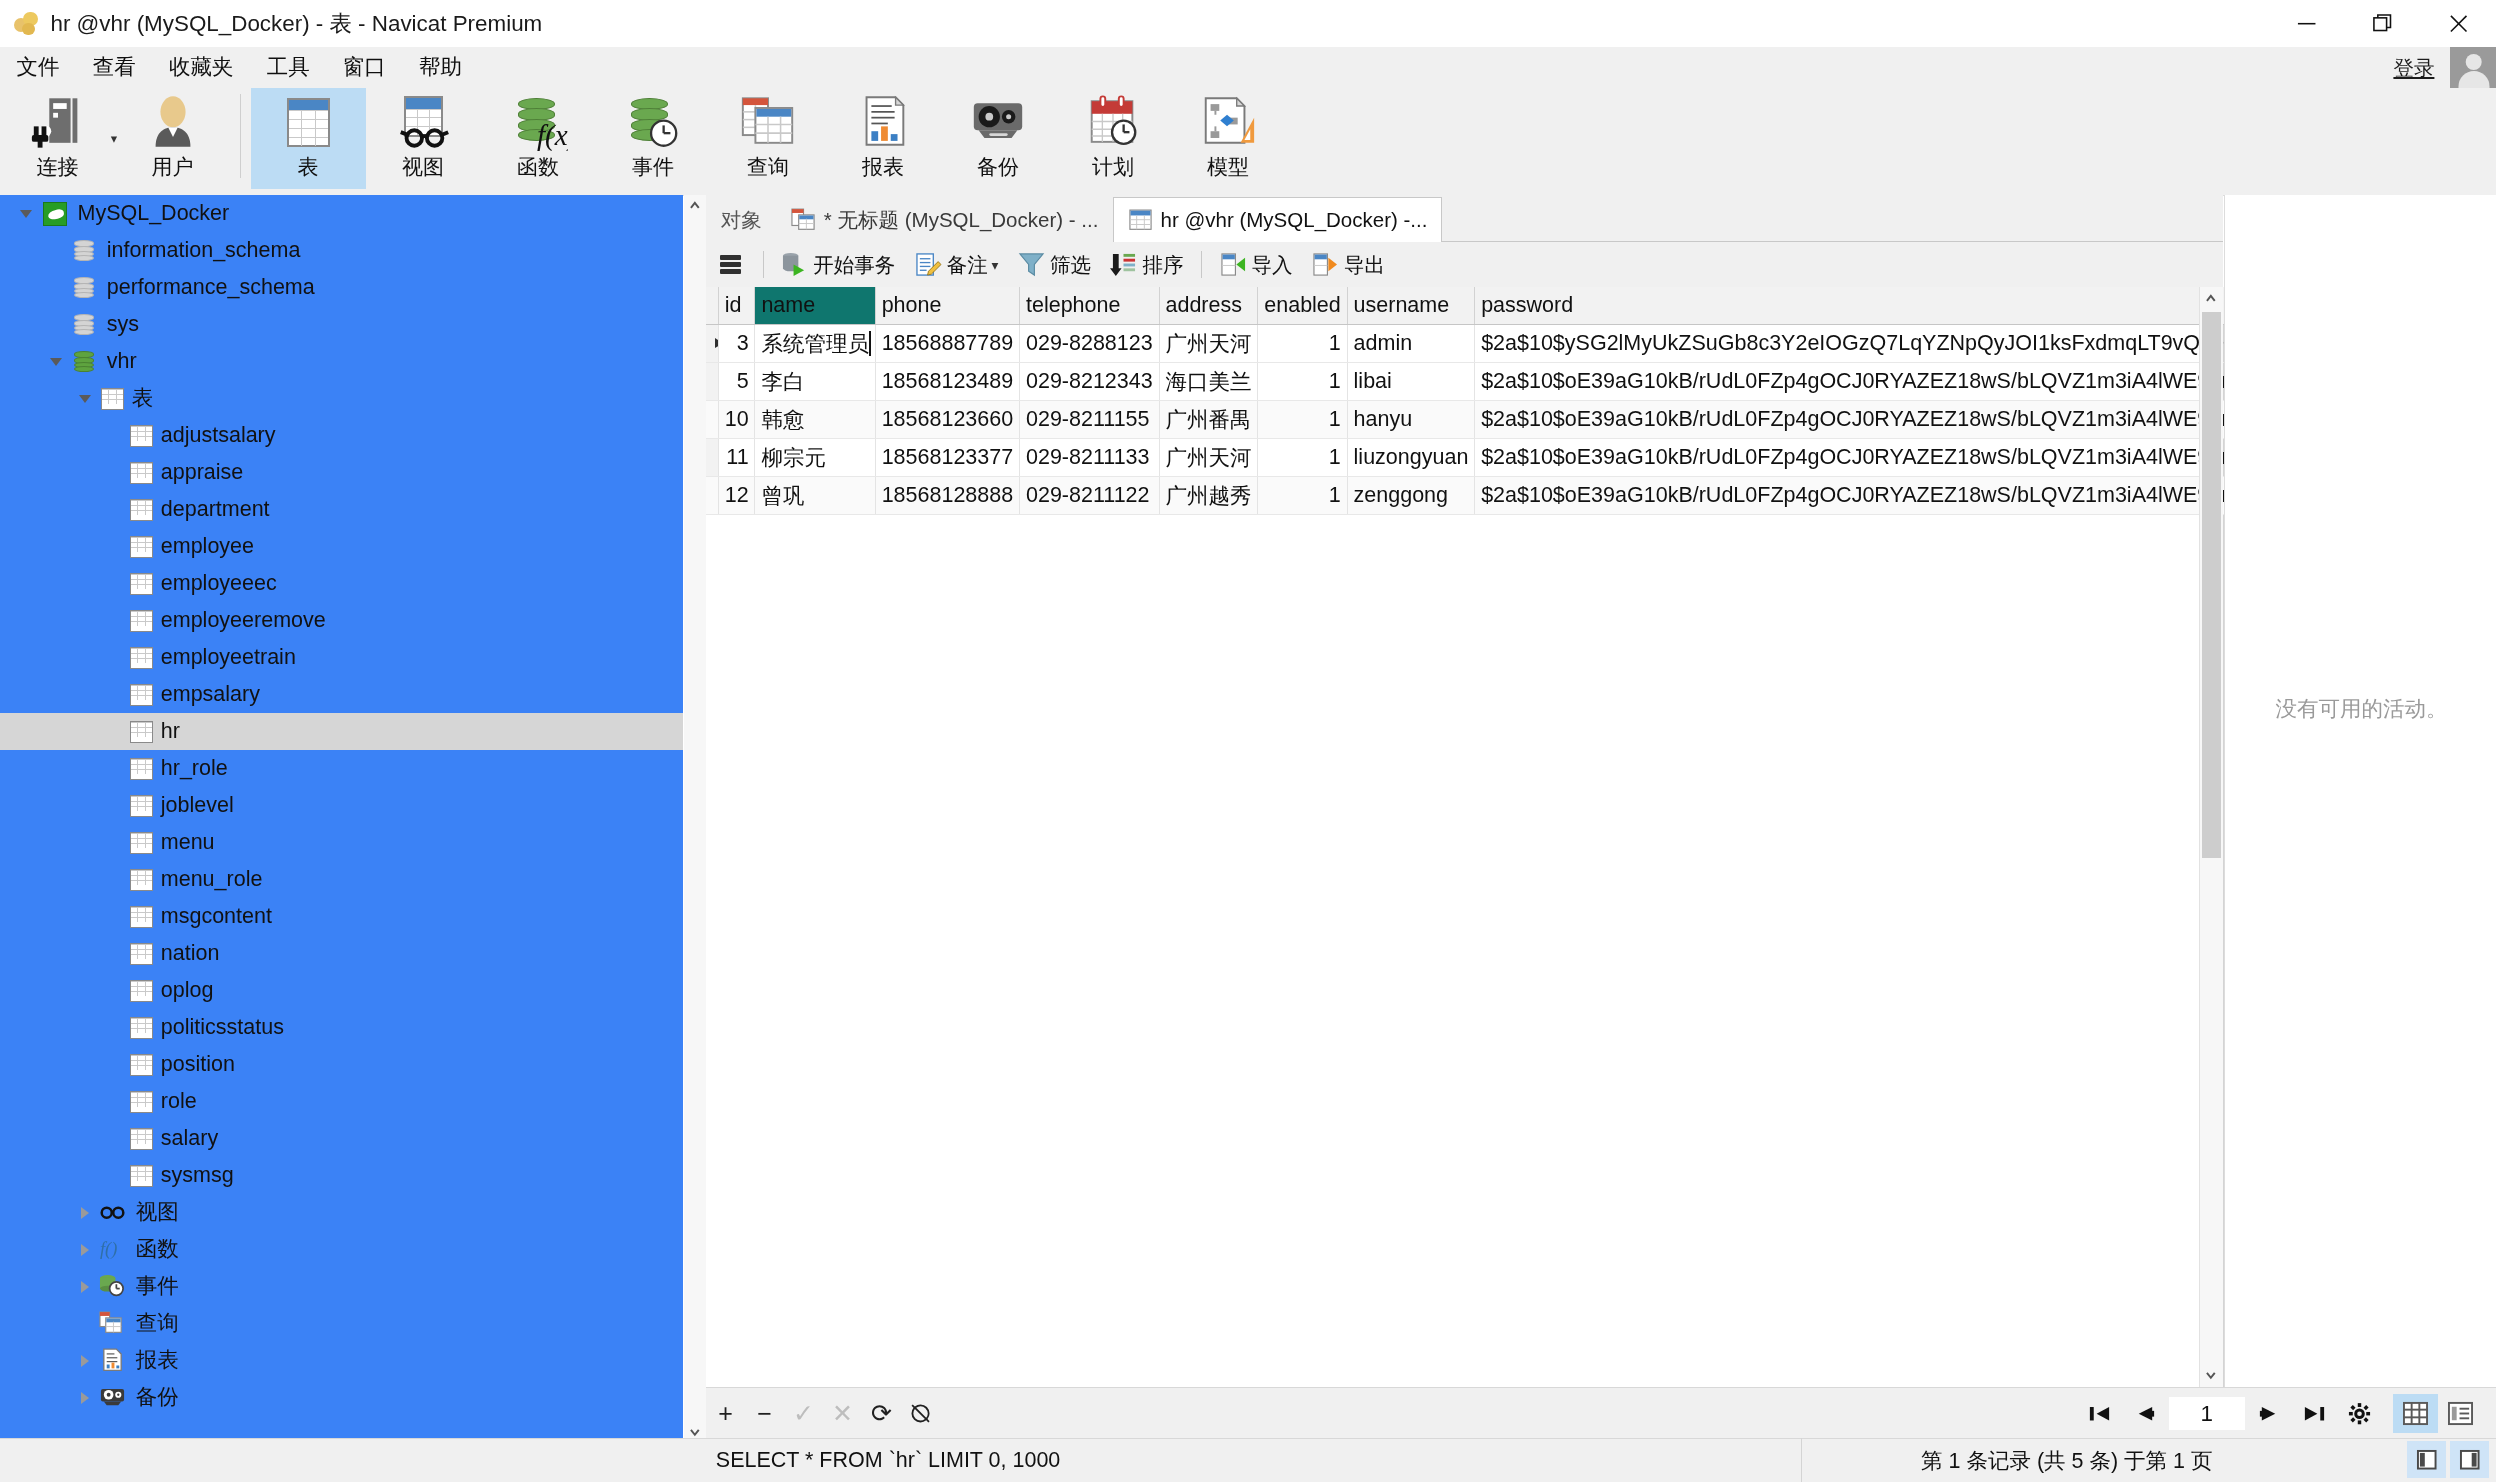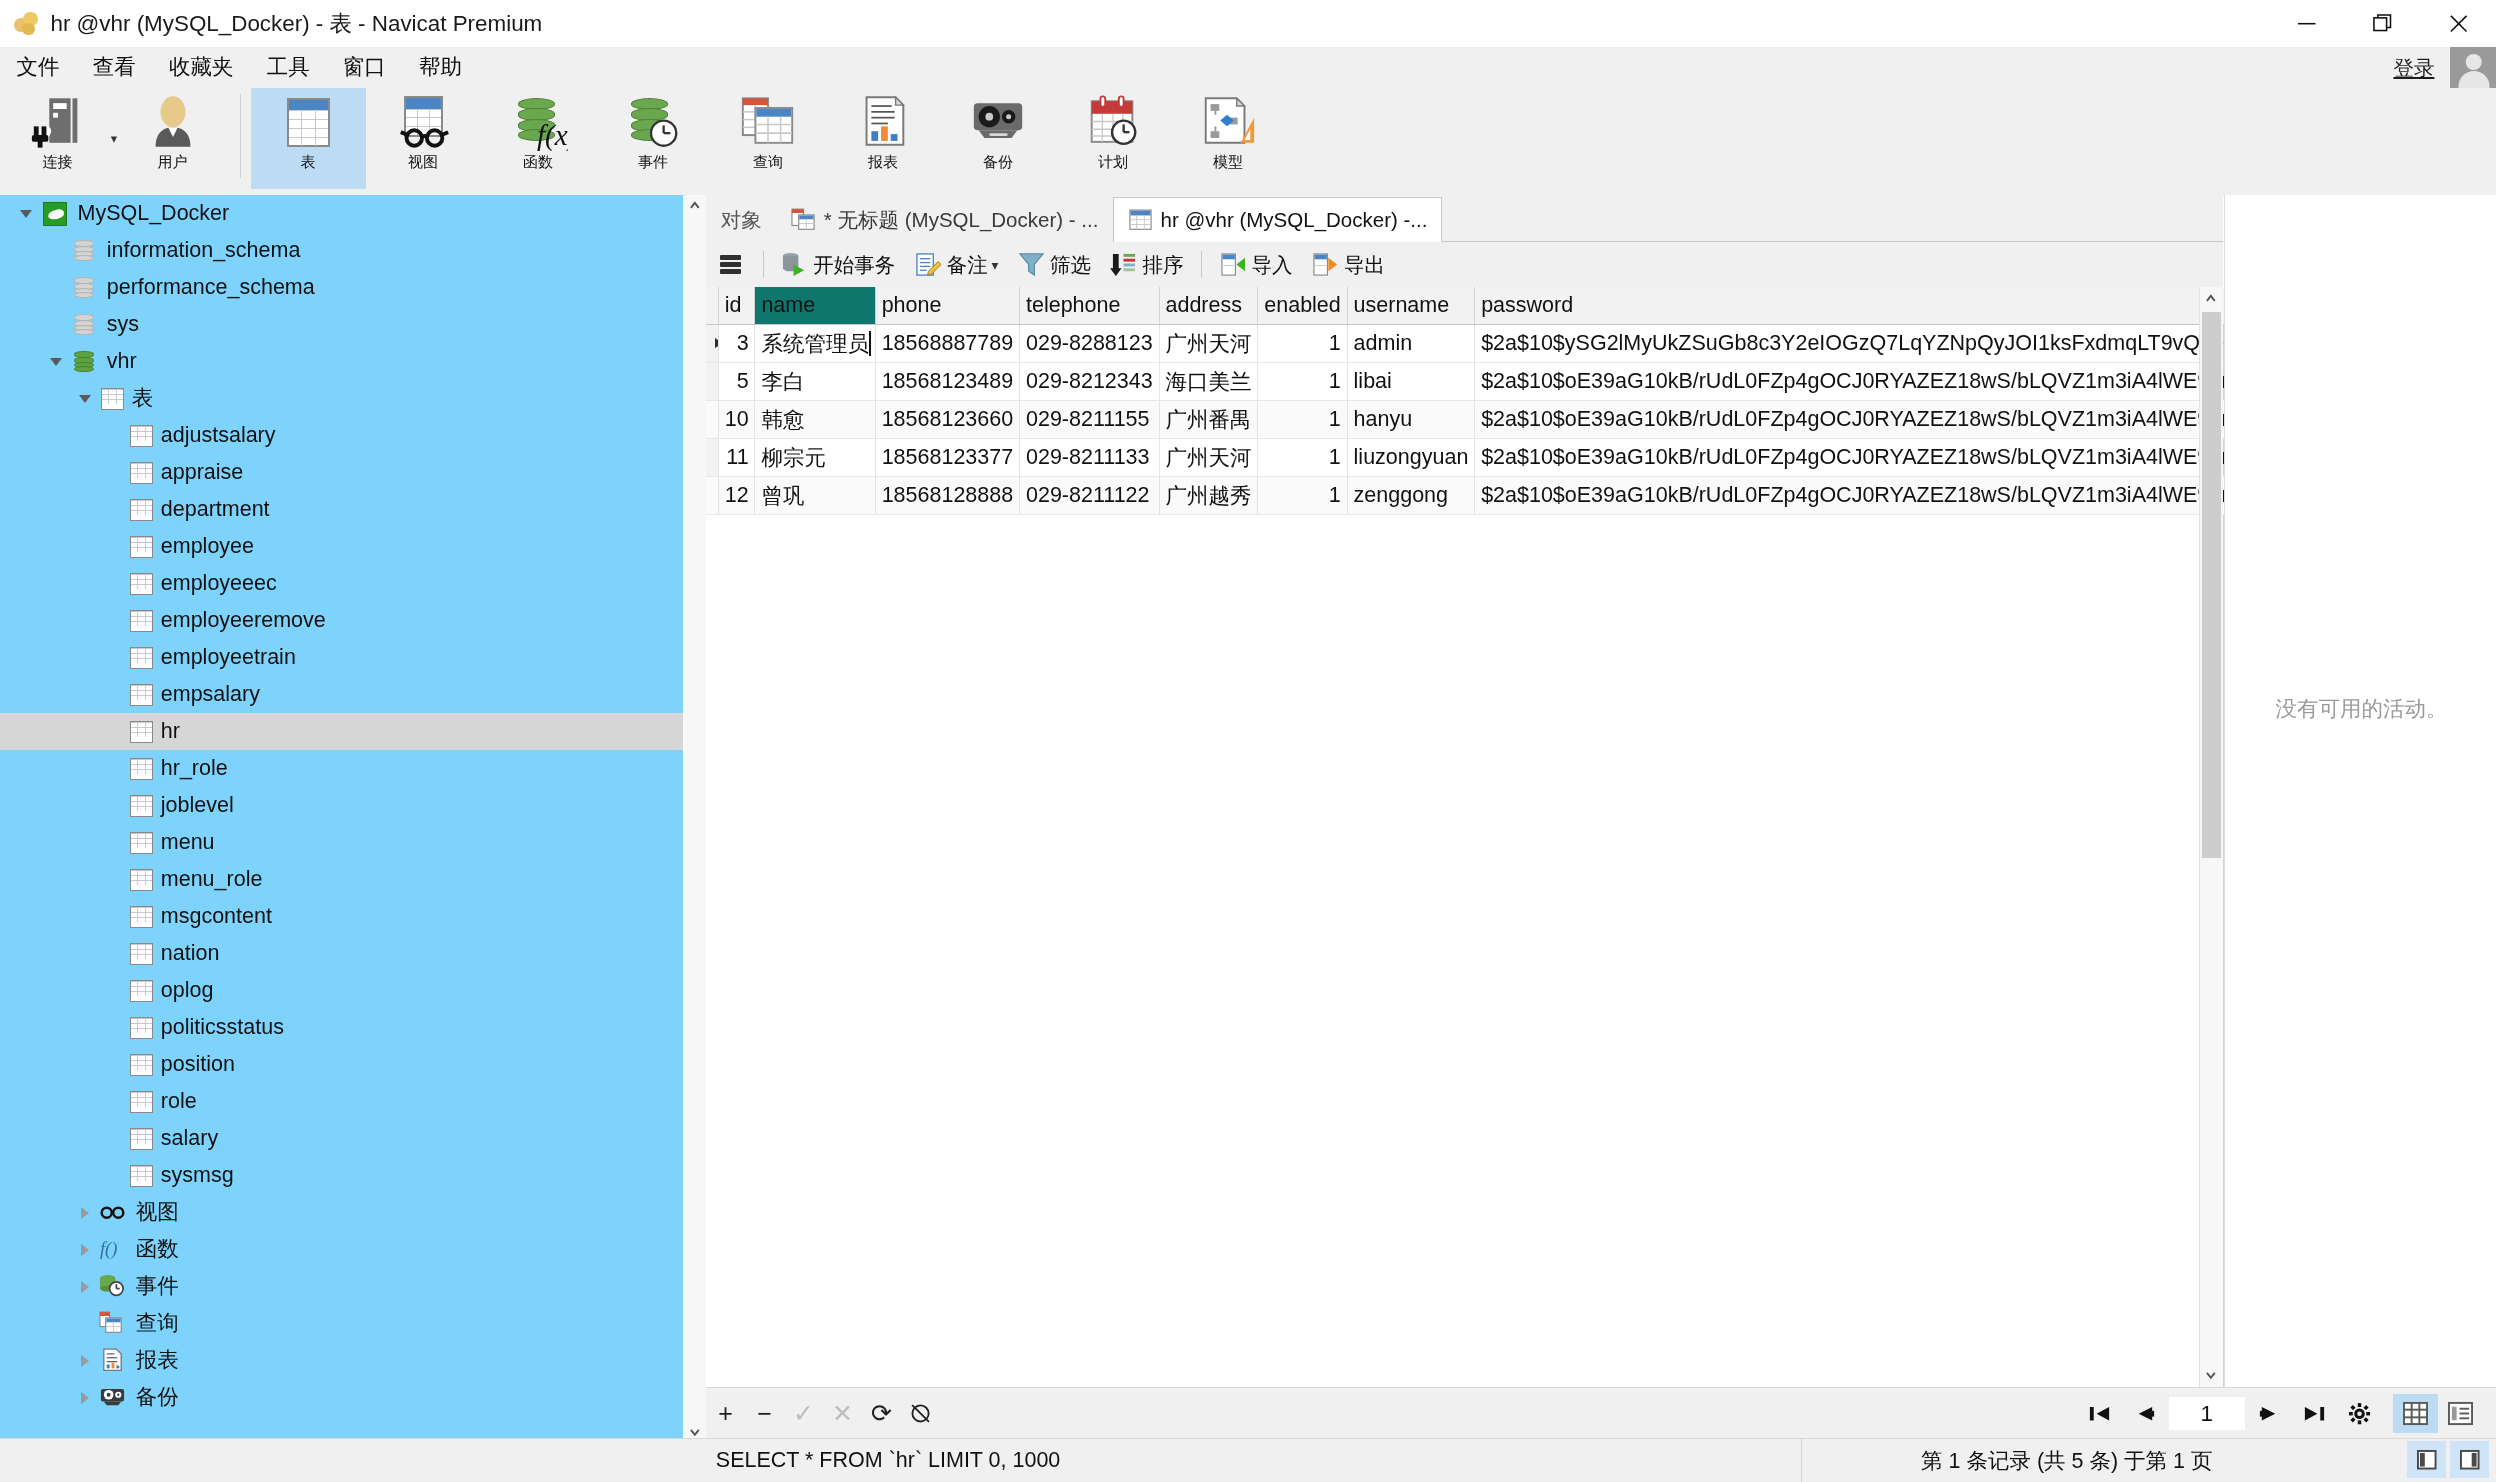--- a/index.html
+++ b/index.html
@@ -29,36 +29,36 @@
   .login-link{font-size:20.5px;color:#1c1c1c;text-decoration:underline;margin-right:15.6px;white-space:nowrap;}
   .avatar{width:47px;height:41px;background:#9a9a9a;position:relative;overflow:hidden;margin-right:0;}
   .avatar .head{position:absolute;left:50%;top:6.8px;transform:translateX(-50%);width:16.6px;height:16.6px;border-radius:50%;background:#e6e6e6;}
   .avatar .body{position:absolute;left:50%;top:24.4px;transform:translateX(-50%);width:31px;height:23.4px;border-radius:15.6px 15.6px 0 0;background:#e6e6e6;}
 
   
   .toolbar{position:absolute;left:0;top:88px;width:2497px;height:107px;background:#f0f0f0;display:flex;align-items:flex-start;border-bottom:1px solid #dcdcdc;}
   .tb-btn{width:115px;height:101px;display:flex;flex-direction:column;align-items:center;justify-content:flex-start;padding-top:5.9px;box-sizing:border-box;position:relative;}
   .tb-btn.active{background:#bcdcf4;}
   .tb-ico{height:57px;width:60px;position:relative;}
-  .tb-label{font-size:15px;color:#111;margin-top:2px;white-space:nowrap;}
+  .tb-label{font-size:21px;color:#111;margin-top:2px;white-space:nowrap;}
   .tb-sep{width:1px;height:84px;background:#cfcfcf;margin:5.9px 9.8px 0 9.8px;}
   .tb-caret{position:absolute;right:-2px;top:43px;font-size:12.7px;color:#333;}
 
   
   .grid-ico{position:absolute;left:8.8px;top:3.9px;width:43px;height:49px;border:2px solid #8a8a8a;box-sizing:border-box;background:#fff;}
   .grid-ico .hdr{height:10.7px;background:#4a86c5;}
   .grid-ico .r{height:7.8px;border-top:1px solid #c9c9c9;display:flex;}
   .grid-ico .r i{flex:1;border-right:1px solid #c9c9c9;}
   .grid-ico .r i:last-child{border-right:none;}
 
   .db-ico{position:absolute;left:7.8px;top:3.9px;width:37px;height:45px;}
   .db-ico span{position:absolute;left:0;width:37px;height:12.7px;border-radius:50%/45%;background:#6aa84f;border:1px solid #4e7f37;box-sizing:border-box;}
 
   
-  .sidebar{position:absolute;left:0;top:195px;width:683px;height:1248px;background:#7dd3fc;overflow:hidden;}
+  .sidebar{position:absolute;left:0;top:195px;width:683px;height:1248px;background:#3b82f6;overflow:hidden;}
   .tree{position:relative;}
   .tnode{height:37px;display:flex;align-items:center;white-space:nowrap;font-size:21.5px;color:#111;}
   .tnode.sel{background:#d6d6d6;}
   .tw{width:29px;display:flex;align-items:center;justify-content:center;flex:none;}
   .chev{width:0;height:0;display:inline-block;}
   .chev.down{border-left:6.8px solid transparent;border-right:6.8px solid transparent;border-top:8.8px solid #5a5a5a;}
   .chev.right{border-top:6.8px solid transparent;border-bottom:6.8px solid transparent;border-left:8.8px solid #9a9a9a;}
   .ticon{width:29px;height:25px;flex:none;margin-right:7.8px;position:relative;}
   .ticon.tbl{width:25px;}
   .tbl-g{position:absolute;left:2px;top:2px;width:23.4px;height:21.5px;border:1px solid #8a8a8a;background:#fff;box-sizing:border-box;}

